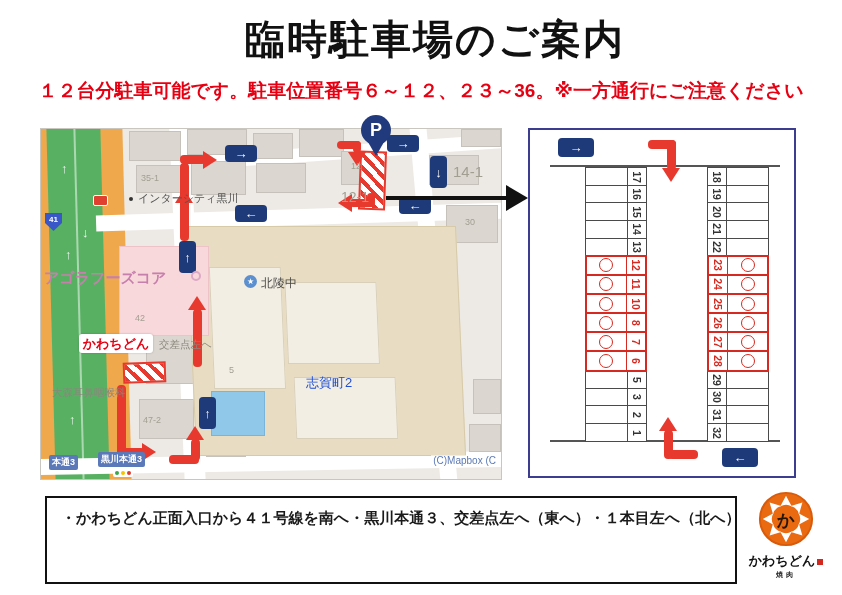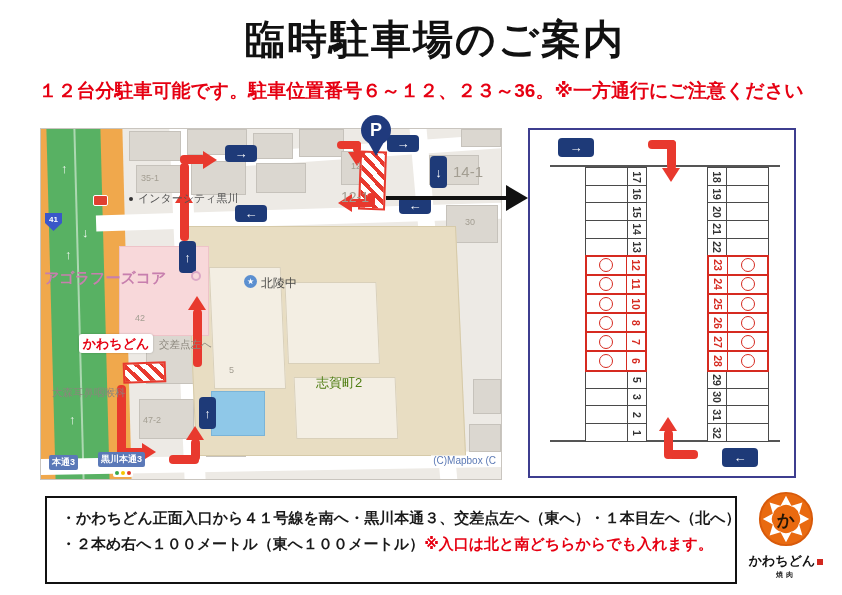--- a/index.html
+++ b/index.html
@@ -182,21 +182,21 @@
     <div class="ba" style="left:194px;top:76px">←</div>
     <div class="ba bav" style="left:138px;top:112px">↑</div>
     <div class="ba bav" style="left:158px;top:268px">↑</div>
 
     <span class="poi-dot" style="left:88px;top:68px"></span>
     <span class="mlabel" style="left:97px;top:62px;font-size:11px;color:#555">インターシティ黒川</span>
     <span class="mlabel" style="left:3px;top:140px;font-size:15px;color:#c77fae;font-weight:bold">アゴラフーズコア</span>
     <span class="shop-icon" style="left:150px;top:142px"></span>
     <span class="star-icon" style="left:203px;top:146px">★</span>
     <span class="mlabel" style="left:220px;top:146px;font-size:12px;color:#4a4a48">北陵中</span>
-    <span class="mlabel" style="left:275px;top:245px;font-size:13px;color:#4d7c0f">志賀町2</span>
+    <span class="mlabel" style="left:265px;top:245px;font-size:13px;color:#1d4ed8">志賀町2</span>
     <span class="mlabel lbl-gray" style="left:118px;top:209px">交差点左へ</span>
     <span class="mlabel lbl-gray" style="left:11px;top:257px">大森耳鼻咽喉科</span>
     <div class="kawachidon-box">かわちどん</div>
     <span class="roadsign" style="left:57px;top:323px">黒川本通3</span>
     <span class="roadsign" style="left:8px;top:326px">本通3</span>
     <div class="shield41">41</div>
     <div class="signal">
         <i style="background:#3aa84a"></i>
         <i style="background:#f5c400"></i>
         <i style="background:#e03a2e"></i>
@@ -398,21 +398,20 @@
     <div class="rb" style="left:137px;top:10px;width:9px;height:30px"></div>
     <div class="rh rh-down" style="left:132px;top:38px"></div>
 
     <div class="rb" style="left:138px;top:320px;width:30px;height:9px"></div>
     <div class="rb" style="left:134px;top:300px;width:9px;height:29px"></div>
     <div class="rh rh-up" style="left:129px;top:287px"></div>
   </div>
 
   <div id="directions">
     <p>・かわちどん正面入口から４１号線を南へ・黒川本通３、交差点左へ（東へ）・１本目左へ（北へ）</p>
-    <p><span>・２本め右へ１００メートル（東へ１００メートル）</span><span class="rednote">※入口は北と南どちらからでも入れます。</span></p>
   </div>
 
   <div id="logo">
     <svg width="58" height="58" viewBox="0 0 60 60">
       <circle cx="30" cy="30" r="27" fill="#e96a10" stroke="#d85a0a" stroke-width="2"></circle>
       <g fill="#ffffff">
         <path d="M30 6 L36 17 Q30 13.5 24 17 Z"></path>
         <path d="M30 6 L36 17 Q30 13.5 24 17 Z" transform="rotate(45 30 30)"></path>
         <path d="M30 6 L36 17 Q30 13.5 24 17 Z" transform="rotate(90 30 30)"></path>
         <path d="M30 6 L36 17 Q30 13.5 24 17 Z" transform="rotate(135 30 30)"></path>

